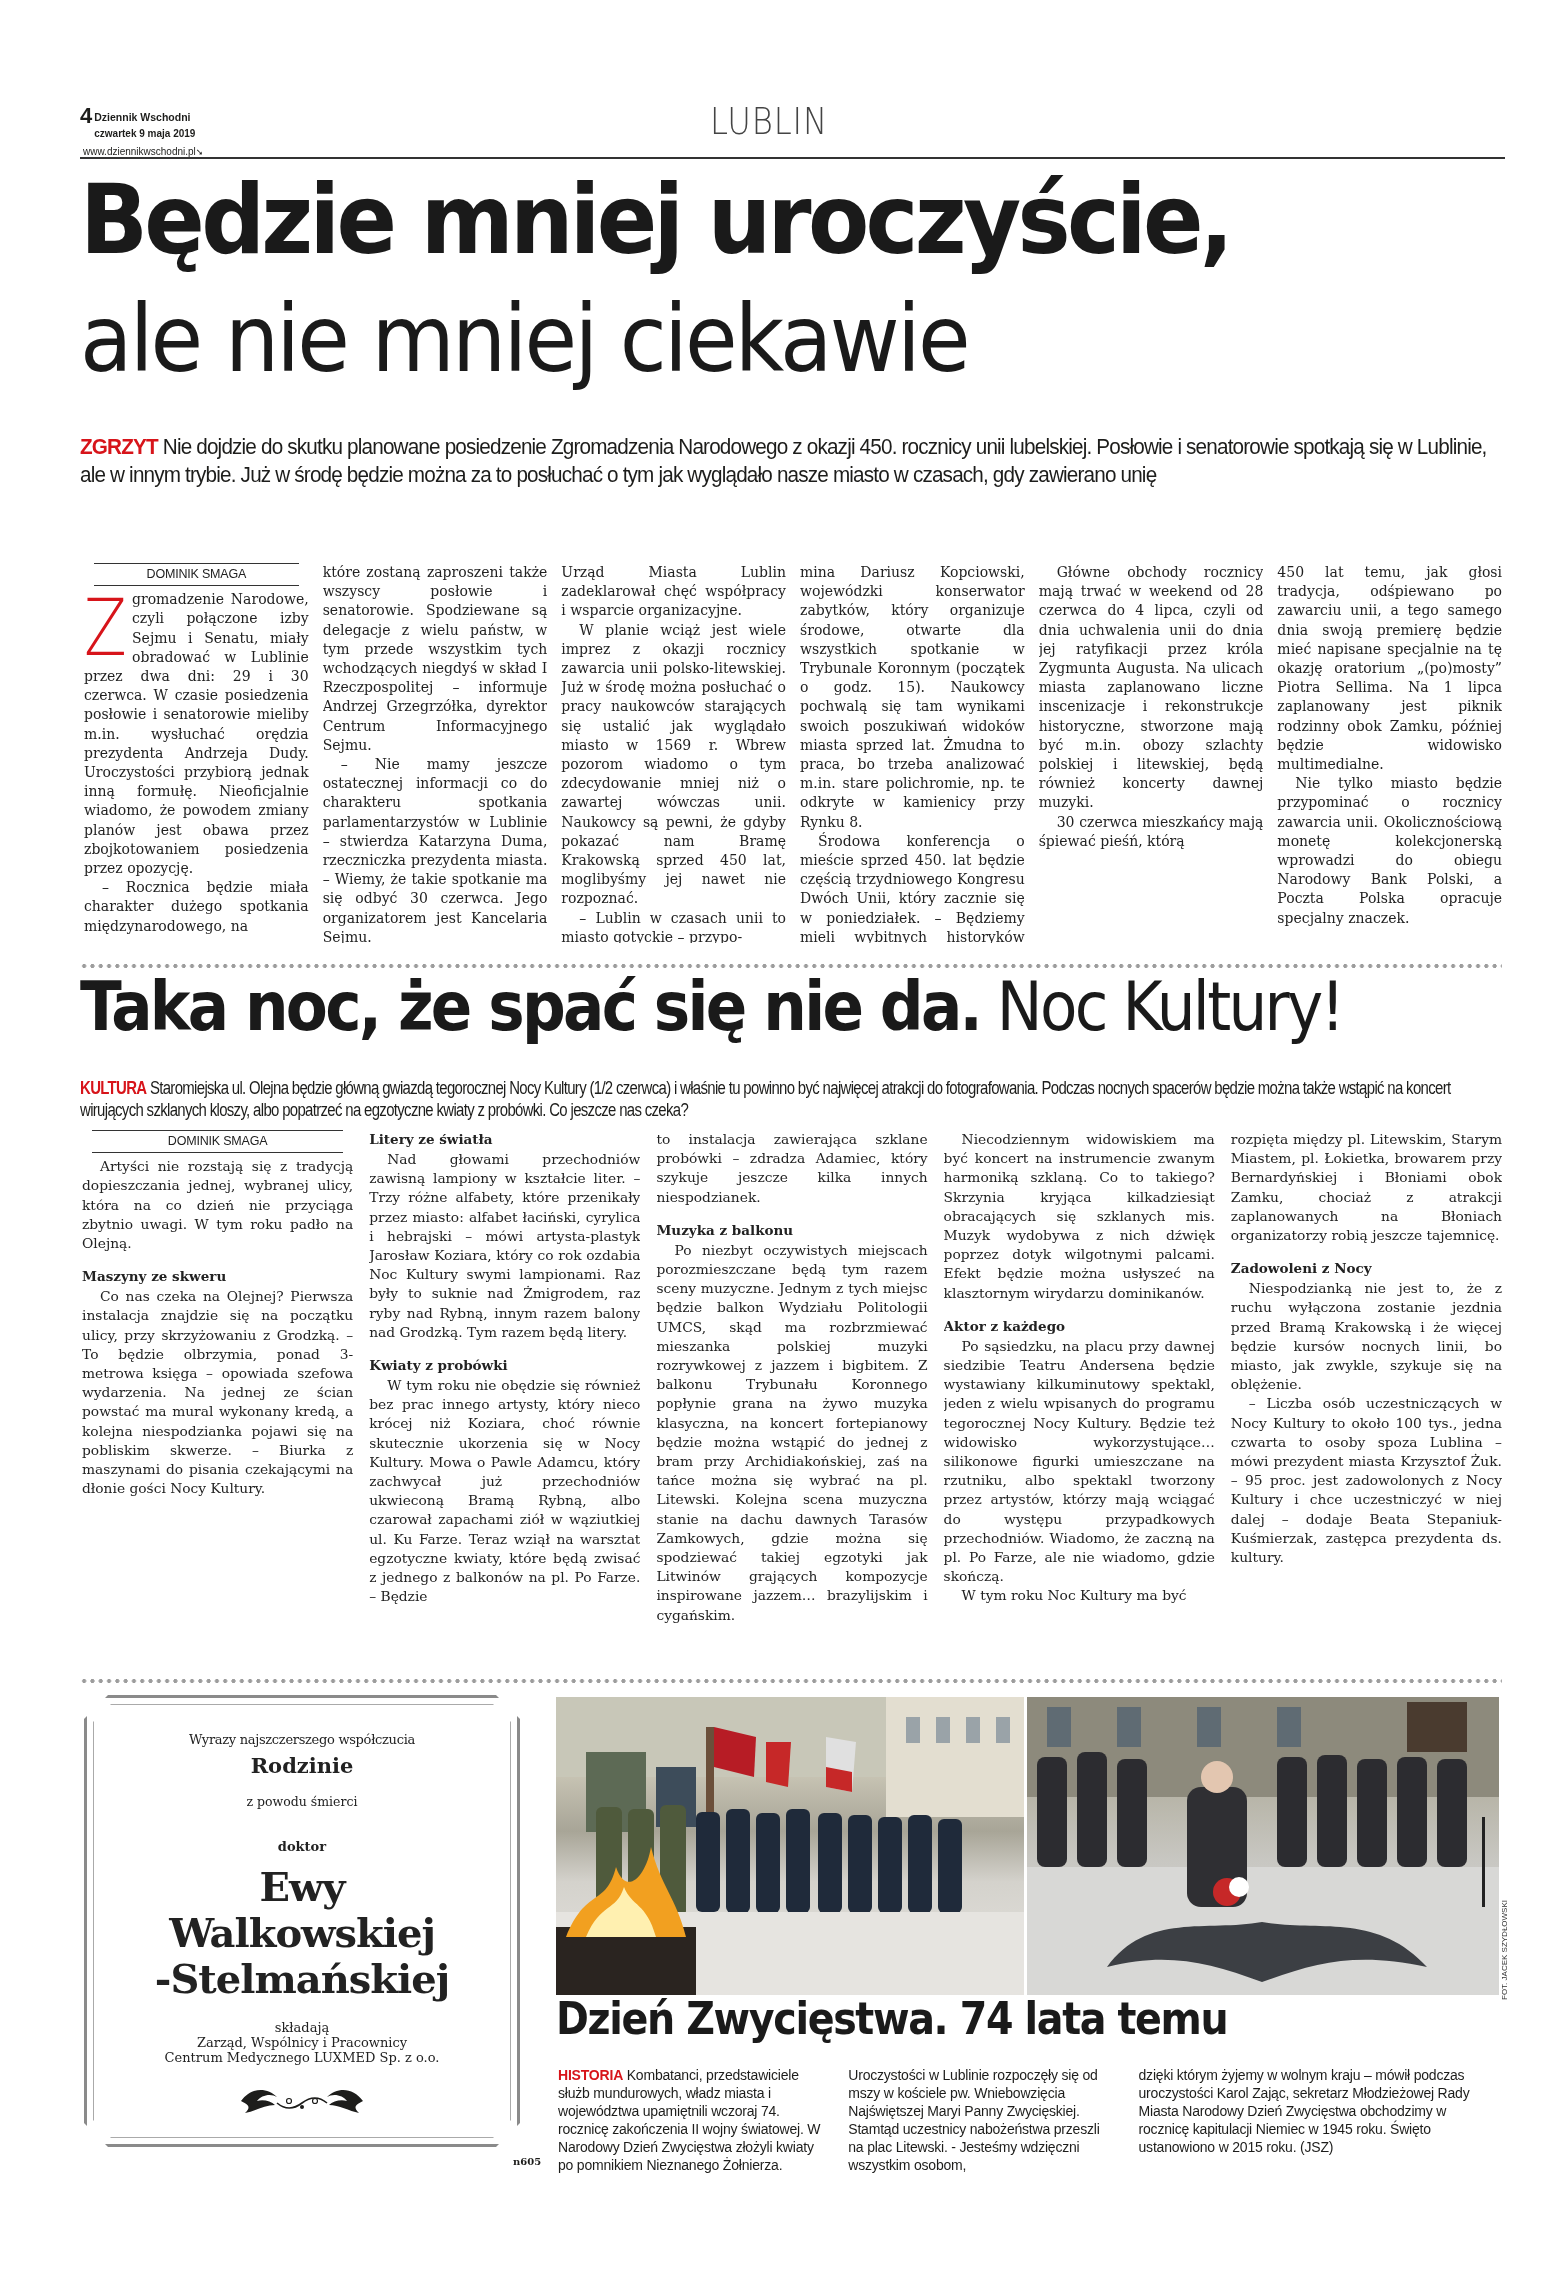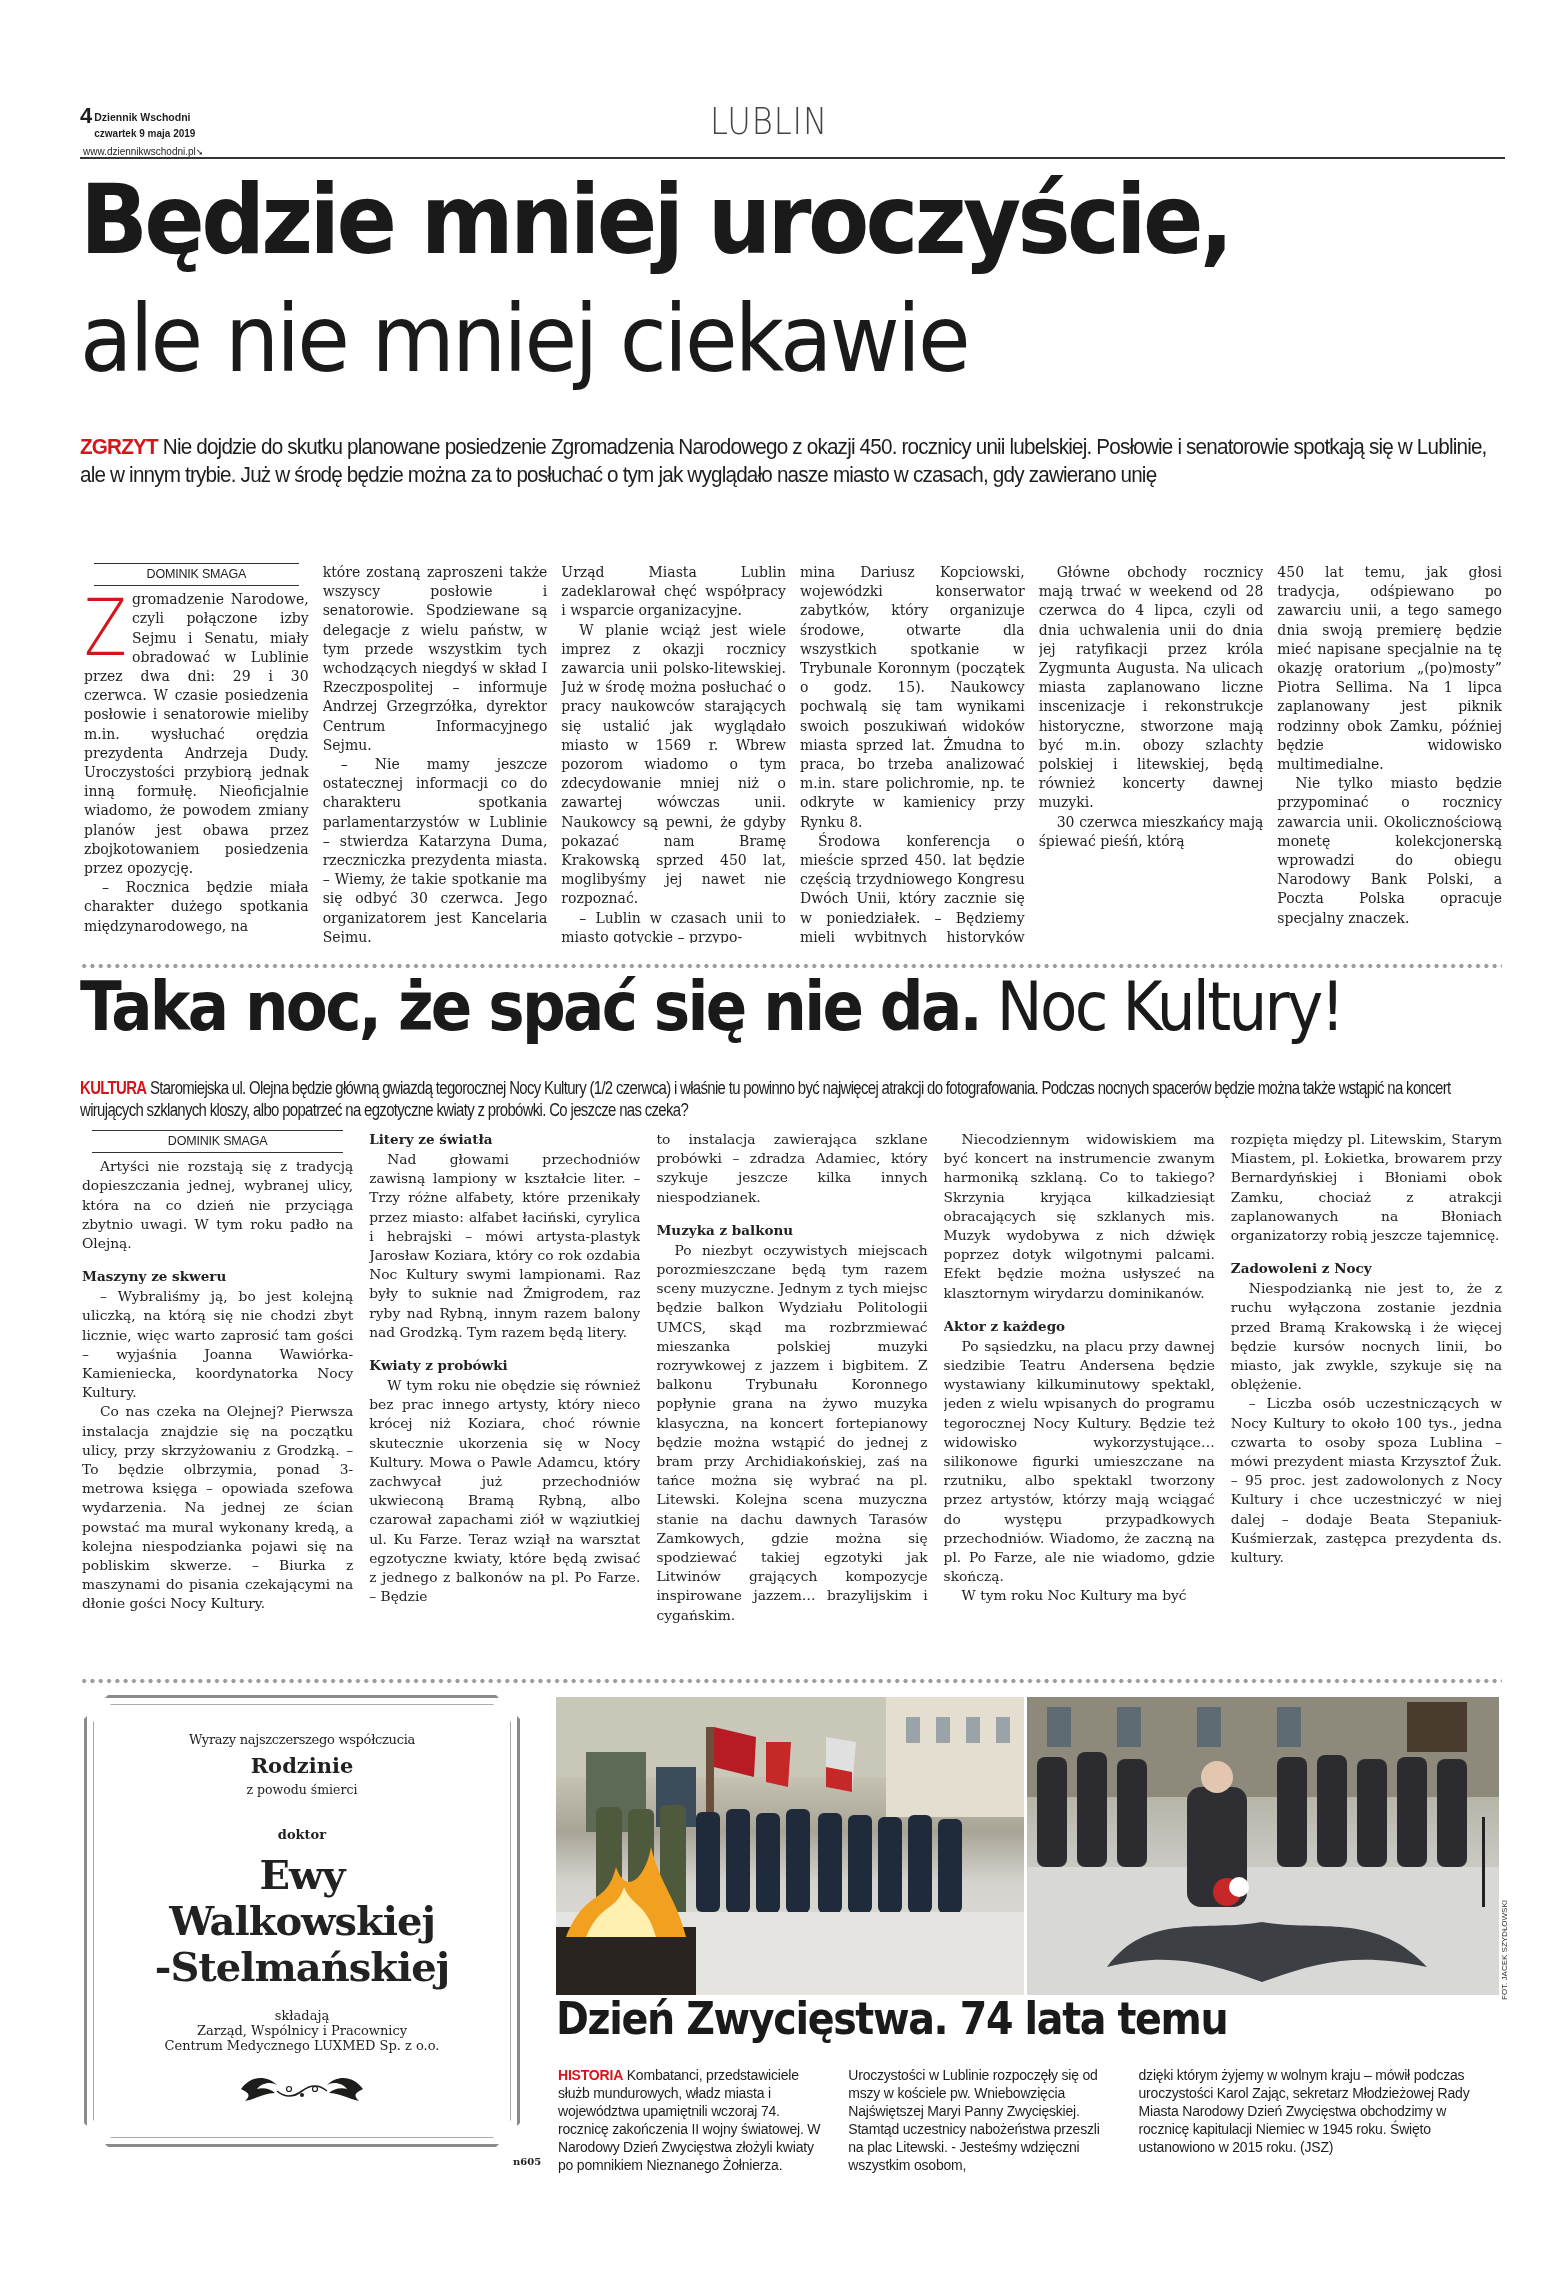--- a/index.html
+++ b/index.html
@@ -46,21 +46,21 @@
   .col2 p.noindent { text-indent: 0; }
   .col2 h4 { font-family: "DejaVu Serif", serif; font-weight: bold; font-size: 13.5px; line-height: 19px; margin-top: 14px; margin-bottom: 1px; color: #222; }
   .col2 h4.first { margin-top: 0; }
 
   
   .obit { position: absolute; left: 84px; top: 1695px; width: 436px; height: 452px; border: 3px solid #8a8a8a; clip-path: polygon(24px 0, calc(100% - 24px) 0, 100% 24px, 100% calc(100% - 24px), calc(100% - 24px) 100%, 24px 100%, 0 calc(100% - 24px), 0 24px); background: #fff; }
   .obit-inner { position: absolute; left: 6px; top: 6px; right: 6px; bottom: 6px; border: 1.5px solid #aaa; clip-path: polygon(18px 0, calc(100% - 18px) 0, 100% 18px, 100% calc(100% - 18px), calc(100% - 18px) 100%, 18px 100%, 0 calc(100% - 18px), 0 18px); }
   .obit-content { position: absolute; left: 0; right: 0; top: 0; text-align: center; font-family: "DejaVu Serif", serif; color: #222; }
   .ob-line1 { margin-top: 34px; font-size: 13px; letter-spacing: -0.3px; }
   .ob-family { margin-top: 6px; font-size: 21px; font-weight: bold; }
-  .ob-reason { margin-top: 4px; font-size: 12.5px; }
+  .ob-reason { margin-top: 16px; font-size: 12.5px; }
   .ob-title { margin-top: 30px; font-size: 13px; font-weight: bold; }
   .ob-name { margin-top: 10px; font-size: 40px; font-weight: bold; line-height: 46px; letter-spacing: -1px; }
   .ob-from { margin-top: 18px; font-size: 13px; line-height: 15px; }
   .ob-ornament { margin-top: 18px; height: 40px; }
   .ob-code { position: absolute; left: 513px; top: 2156px; font-family: "DejaVu Serif", serif; font-size: 10px; font-weight: bold; }
 
   
   .photo { position: absolute; overflow: hidden; }
   .photo1 { left: 556px; top: 1697px; width: 468px; height: 298px; background: linear-gradient(180deg, #b7b9ae 0%, #c9c5b5 25%, #a8a597 45%, #d4d2cc 62%, #e8e6e2 100%); }
   .photo2 { left: 1027px; top: 1697px; width: 472px; height: 298px; background: linear-gradient(180deg, #8f8d80 0%, #b5b2a4 30%, #c8c7c2 55%, #dcdcda 100%); }
@@ -134,21 +134,20 @@
   <p class="lead lead2">
     <span class="kicker">KULTURA</span>
     <span>Staromiejska ul. Olejna będzie główną gwiazdą tegorocznej Nocy Kultury (1/2 czerwca) i właśnie tu powinno być najwięcej atrakcji do fotografowania. Podczas nocnych spacerów będzie można także wstąpić na koncert wirujących szklanych kloszy, albo popatrzeć na egzotyczne kwiaty z probówki. Co jeszcze nas czeka?</span>
   </p>
 
   <div class="cols2">
     <div class="col2">
       <div class="byline">DOMINIK SMAGA</div>
       <p>Artyści nie rozstają się z tradycją dopieszczania jednej, wybranej ulicy, która na co dzień nie przyciąga zbytnio uwagi. W tym roku padło na Olejną.</p>
       <h4>Maszyny ze skweru</h4>
-      <p>– Wybraliśmy ją, bo jest kolejną uliczką, na którą się nie chodzi zbyt licznie, więc warto zaprosić tam gości – wyjaśnia Joanna Wawiórka-Kamieniecka, koordynatorka Nocy Kultury.</p>
       <p>Co nas czeka na Olejnej? Pierwsza instalacja znajdzie się na początku ulicy, przy skrzyżowaniu z Grodzką. – To będzie olbrzymia, ponad 3-metrowa księga – opowiada szefowa wydarzenia. Na jednej ze ścian powstać ma mural wykonany kredą, a kolejna niespodzianka pojawi się na pobliskim skwerze. – Biurka z maszynami do pisania czekającymi na dłonie gości Nocy Kultury.</p>
     </div>
     <div class="col2">
       <h4 class="first">Litery ze światła</h4>
       <p>Nad głowami przechodniów zawisną lampiony w kształcie liter. – Trzy różne alfabety, które przenikały przez miasto: alfabet łaciński, cyrylica i hebrajski – mówi artysta-plastyk Jarosław Koziara, który co rok ozdabia Noc Kultury swymi lampionami. Raz były to suknie nad Żmigrodem, raz ryby nad Rybną, innym razem balony nad Grodzką. Tym razem będą litery.</p>
       <h4>Kwiaty z probówki</h4>
       <p>W tym roku nie obędzie się również bez prac innego artysty, który nieco krócej niż Koziara, choć równie skutecznie ukorzenia się w Nocy Kultury. Mowa o Pawle Adamcu, który zachwycał już przechodniów ukwieconą Bramą Rybną, albo czarował zapachami ziół w wąziutkiej ul. Ku Farze. Teraz wziął na warsztat egzotyczne kwiaty, które będą zwisać z jednego z balkonów na pl. Po Farze. – Będzie</p>
     </div>
     <div class="col2">
       <p class="noindent">to instalacja zawierająca szklane probówki – zdradza Adamiec, który szykuje jeszcze kilka innych niespodzianek.</p>

